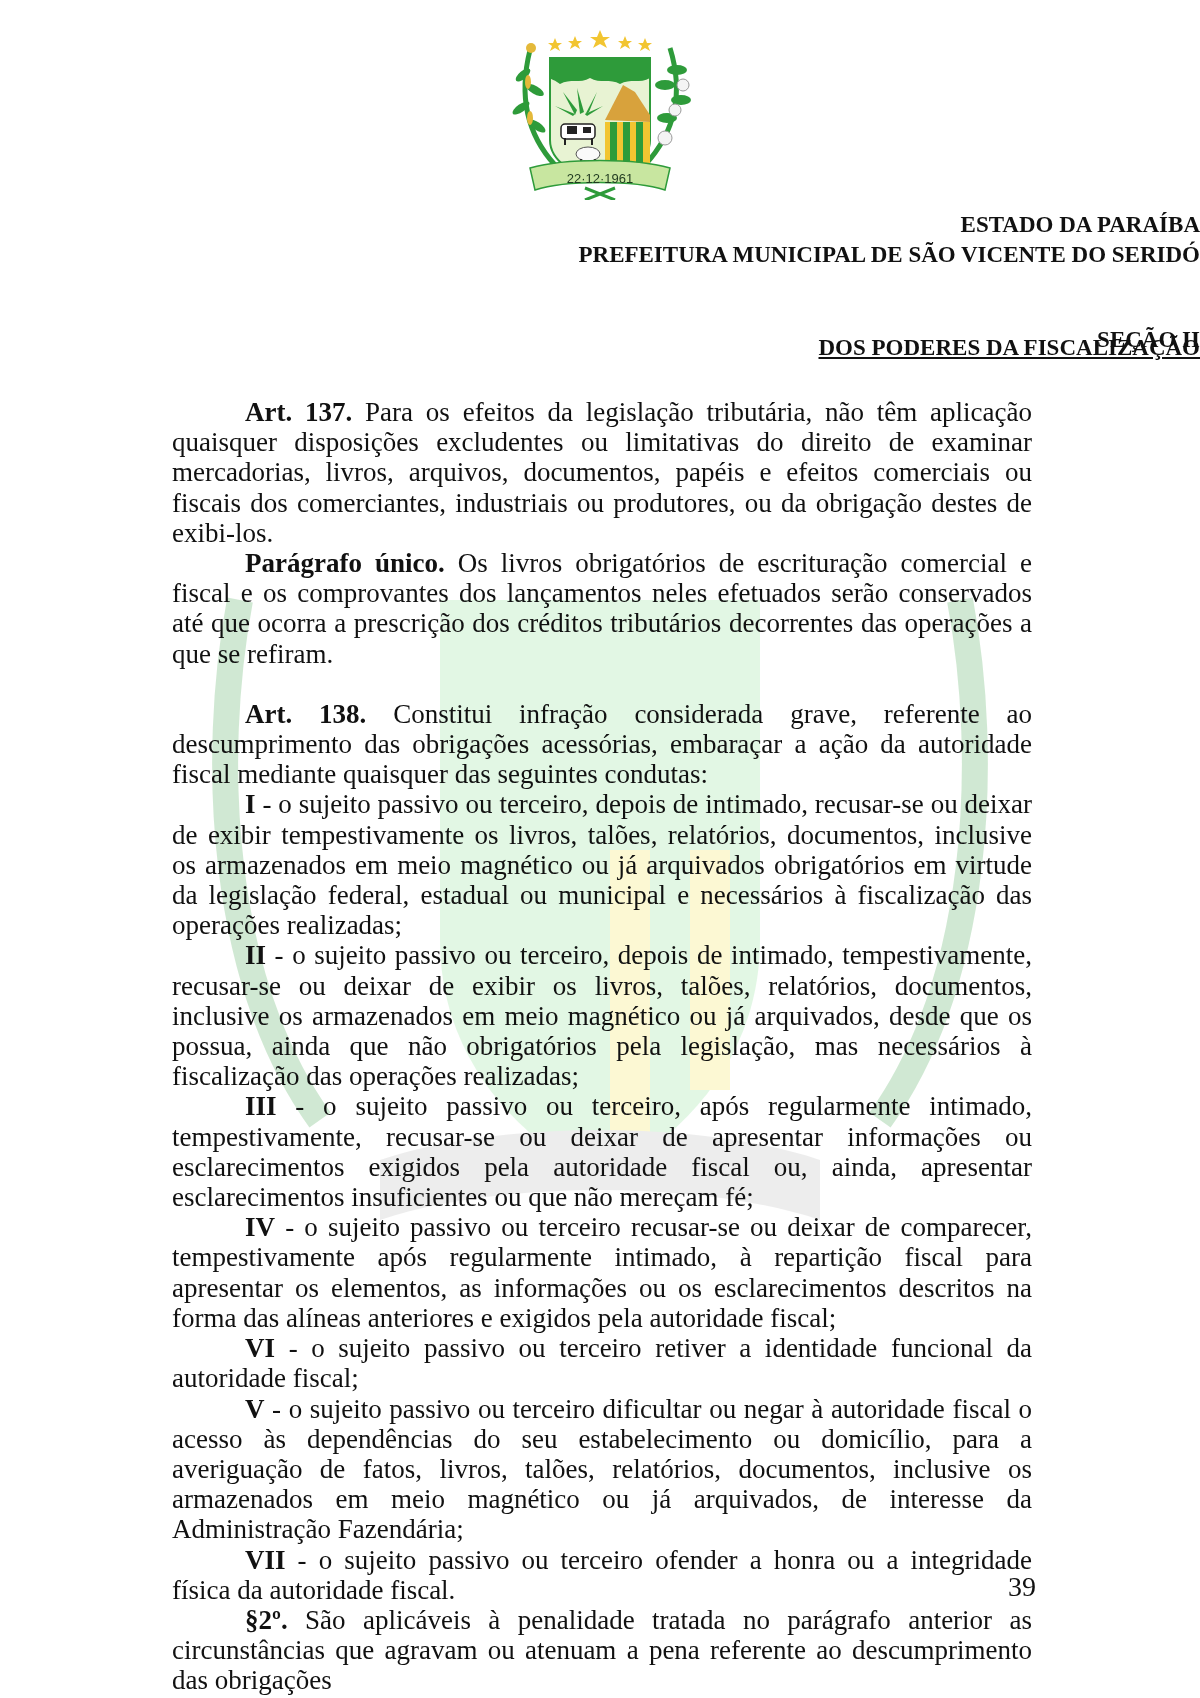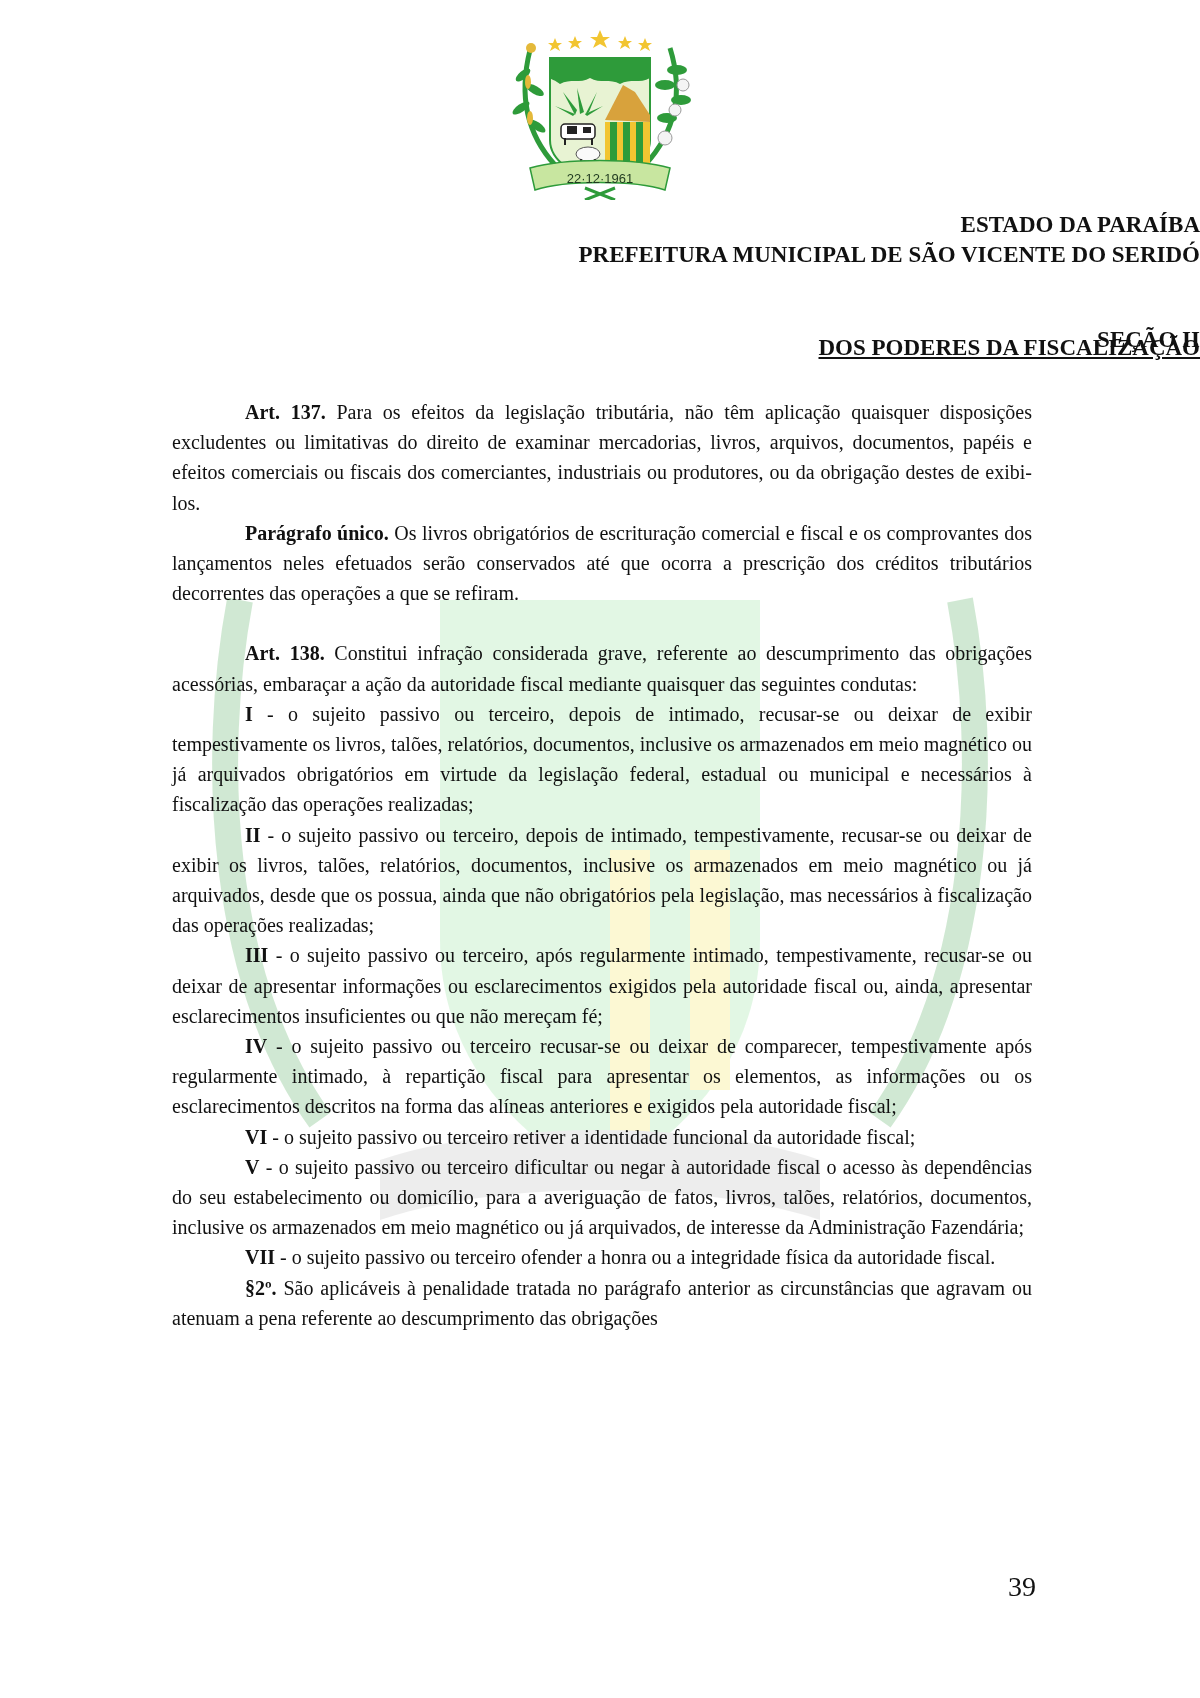--- a/index.html
+++ b/index.html
@@ -12,21 +12,21 @@
 
     
     .watermark { position: absolute; left: 180px; top: 560px; width: 840px; height: 700px; opacity: 0.22; pointer-events: none; }
 
     .header { position: absolute; left: 0; width: 1200px; text-align: right; font-weight: bold; font-size: 23px; line-height: 30px; }
     .header.h1 { top: 210px; }
     .header.h2 { top: 240px; }
     .header.h3 { top: 301px; margin-top: 24px; }
     .header.h4 { top: 333px; text-decoration: underline; }
 
-    .body-text { position: absolute; left: 172px; top: 397px; width: 860px; font-size: 20px; line-height: 30.2px; text-align: justify; }
+    .body-text { position: absolute; left: 172px; top: 397px; width: 860px; font-size: 27px; line-height: 30.2px; text-align: justify; }
     .body-text p { margin: 0; text-indent: 73px; }
     .body-text p.gap { margin-top: 30px; }
     .body-text b { font-weight: bold; }
 
     .page-number { position: absolute; left: 1008px; top: 1571px; font-size: 28px; }
   </style>
 </head>
 <body>
 
 <div class="page">

